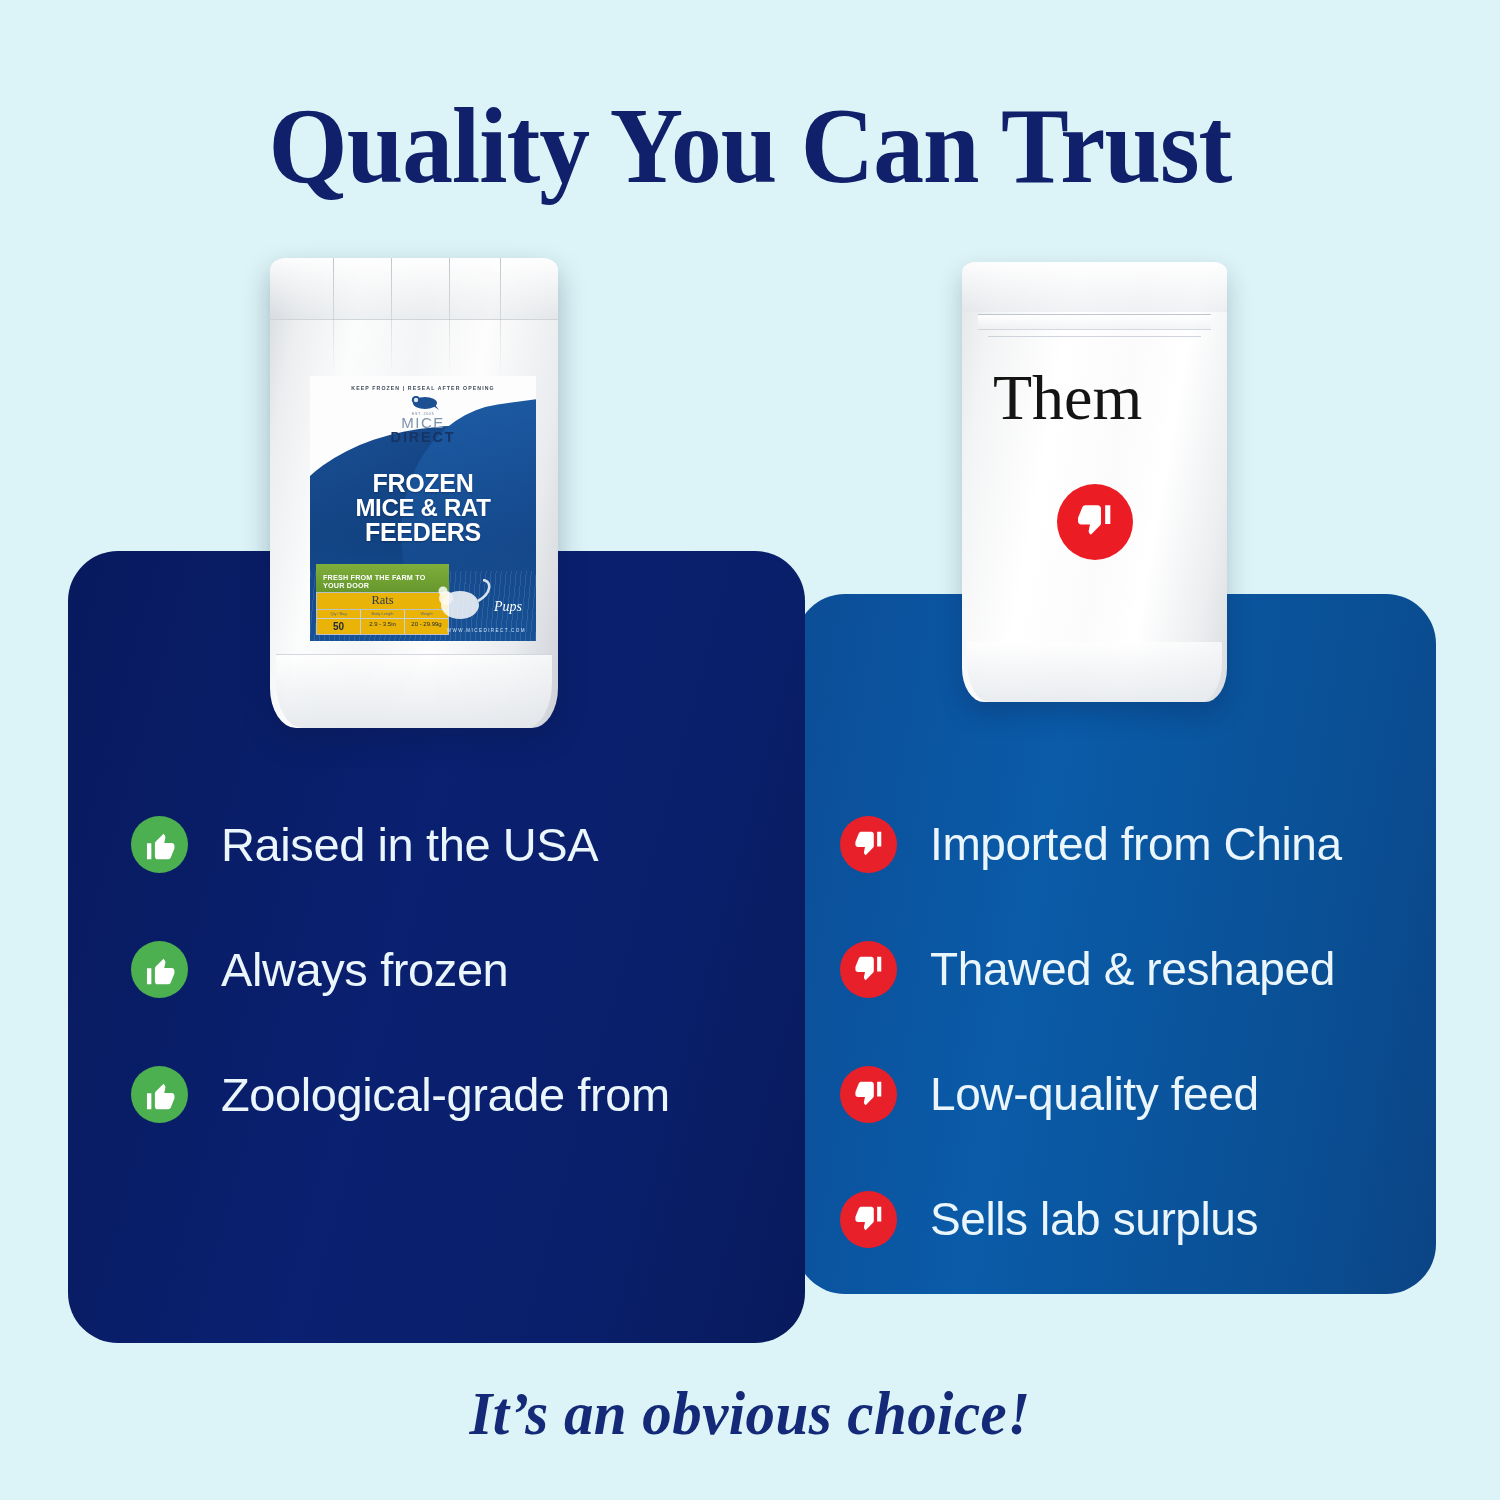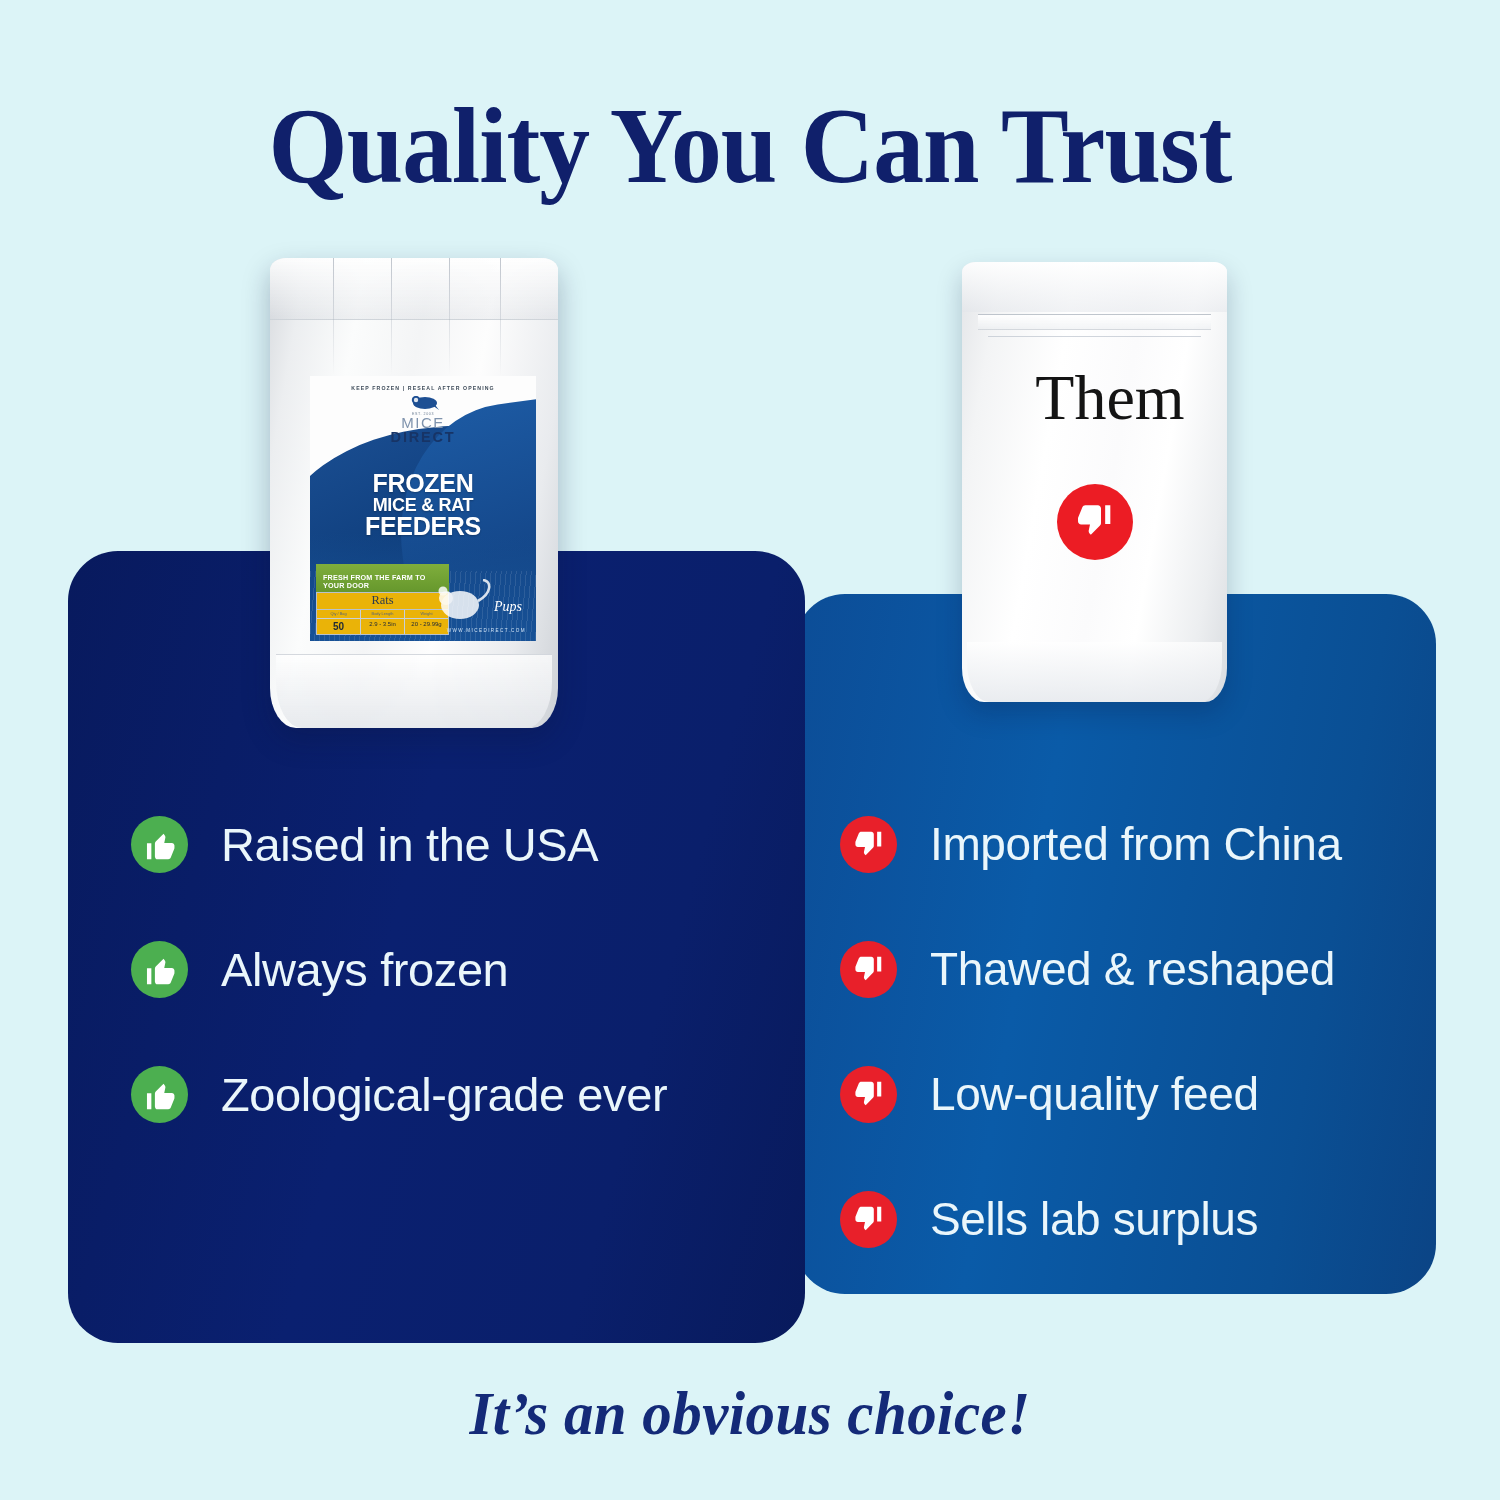--- a/index.html
+++ b/index.html
@@ -153,21 +153,21 @@
     font-size:14.5px; font-weight:bold; letter-spacing:1.8px;
     color:#173466; line-height:1.1;
   }
   .lbl-title {
     position:absolute; top:95px; left:0; right:0;
     text-align:center; color:#ffffff; font-weight:bold;
     font-size:25px; line-height:1.0; letter-spacing:-0.3px;
     text-shadow:0 1px 2px rgba(0,0,0,.25);
   }
   .lbl-title span { display:block; }
-  .lbl-title .l2 { font-size:18px; }
+  .lbl-title .l2 { font-size:24px; }
   .lbl-title .l3 { font-size:25px; }
 
   .farm-scene {
     position:absolute; left:0; right:0; bottom:0; height:108px;
     background:linear-gradient(180deg,rgba(20,70,135,0) 0%,rgba(22,78,145,.55) 35%,rgba(25,85,155,.85) 100%);
   }
   .farm-scene::after {
     content:"";
     position:absolute; left:0; right:0; bottom:0; height:70px;
     background:repeating-linear-gradient(95deg,
@@ -245,21 +245,20 @@
     position:absolute; left:0; right:0; top:0; height:50px;
     background:linear-gradient(180deg,rgba(255,255,255,.9),rgba(226,229,234,.5));
   }
   .bag-them .bottom-gusset {
     position:absolute; left:5px; right:5px; bottom:0; height:60px;
     background:linear-gradient(180deg,rgba(255,255,255,.7),rgba(231,234,238,.9));
     border-radius:0 0 22px 22px / 0 0 40px 40px;
   }
   .them-word {
     position:absolute; top:104px; left:0; right:0;
-    text-align:center;
     font-family:"Liberation Serif", serif;
     font-size:64px; color:#141414; line-height:1;margin-left:31px;
   }
   .them-badge {
     position:absolute; top:222px; left:50%; transform:translateX(-50%);
     width:76px; height:76px; border-radius:50%;
     background:#ec1c24;
     display:flex; align-items:center; justify-content:center;
   }
 </style>
@@ -369,21 +368,21 @@
       </svg>
     </div>
     <div class="feature-text">Always frozen</div>
   </div>
   <div class="feature-row">
     <div class="feature-icon icon-up">
       <svg width="34" height="34" viewBox="0 0 24 24">
         <path fill="#ffffff" d="M9.5 22h8.3c.8 0 1.5-.5 1.8-1.2l2.5-6.1c.1-.2.1-.5.1-.7v-1.6c0-1-.8-1.9-1.9-1.9h-5.3l.8-3.8v-.3c0-.4-.2-.8-.4-1.1L14.5 4 9 9.5c-.4.4-.6.8-.6 1.4v9.2c0 1 .9 1.9 1.1 1.9zM5.9 22V10.8H2.8V22h3.1z"></path>
       </svg>
     </div>
-    <div class="feature-text">Zoological-grade ever</div>
+    <div class="feature-text">Zoological-grade from</div>
   </div>
 </div>
 
 <div class="feature-list list-right">
   <div class="feature-row">
     <div class="feature-icon icon-down">
       <svg width="32" height="32" viewBox="0 0 24 24">
         <path fill="#ffffff" d="M14.5 2H6.2c-.8 0-1.5.5-1.8 1.2L1.9 9.3c-.1.2-.1.5-.1.7v1.6c0 1 .8 1.9 1.9 1.9h5.3l-.8 3.8v.3c0 .4.2.8.4 1.1l.9.9 5.5-5.5c.4-.4.6-.8.6-1.4V3.9c0-1-.9-1.9-1.9-1.9zm3.6 0v11.2h3.1V2h-3.1z"></path>
       </svg>
     </div>

